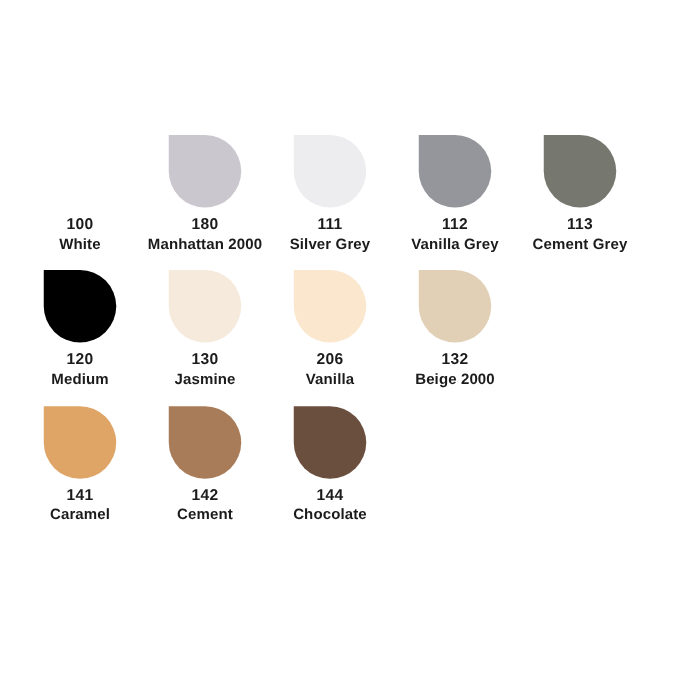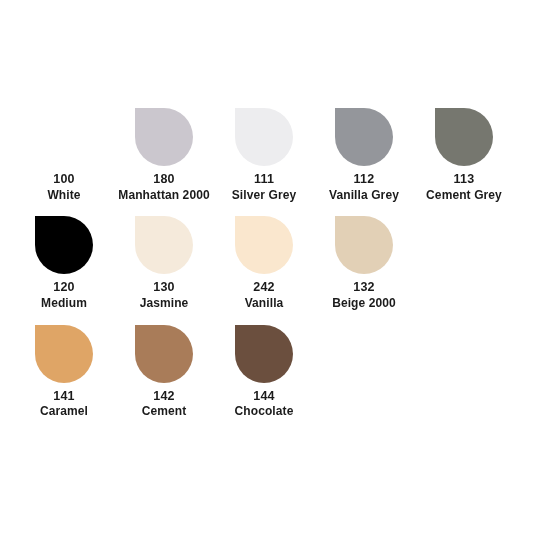--- a/index.html
+++ b/index.html
@@ -154,21 +154,21 @@
         <div class="swatch-labels">
           <span class="swatch-code">130</span>
           <span class="swatch-name">Jasmine</span>
         </div>
       </div>
       <div class="swatch-cell">
         <div class="swatch-chip-area">
           <div class="swatch-chip" style="background: rgb(250, 231, 206);"></div>
         </div>
         <div class="swatch-labels">
-          <span class="swatch-code">242</span>
+          <span class="swatch-code">206</span>
           <span class="swatch-name">Vanilla</span>
         </div>
       </div>
       <div class="swatch-cell">
         <div class="swatch-chip-area">
           <div class="swatch-chip" style="background: rgb(226, 208, 182);"></div>
         </div>
         <div class="swatch-labels">
           <span class="swatch-code">132</span>
           <span class="swatch-name">Beige 2000</span>

